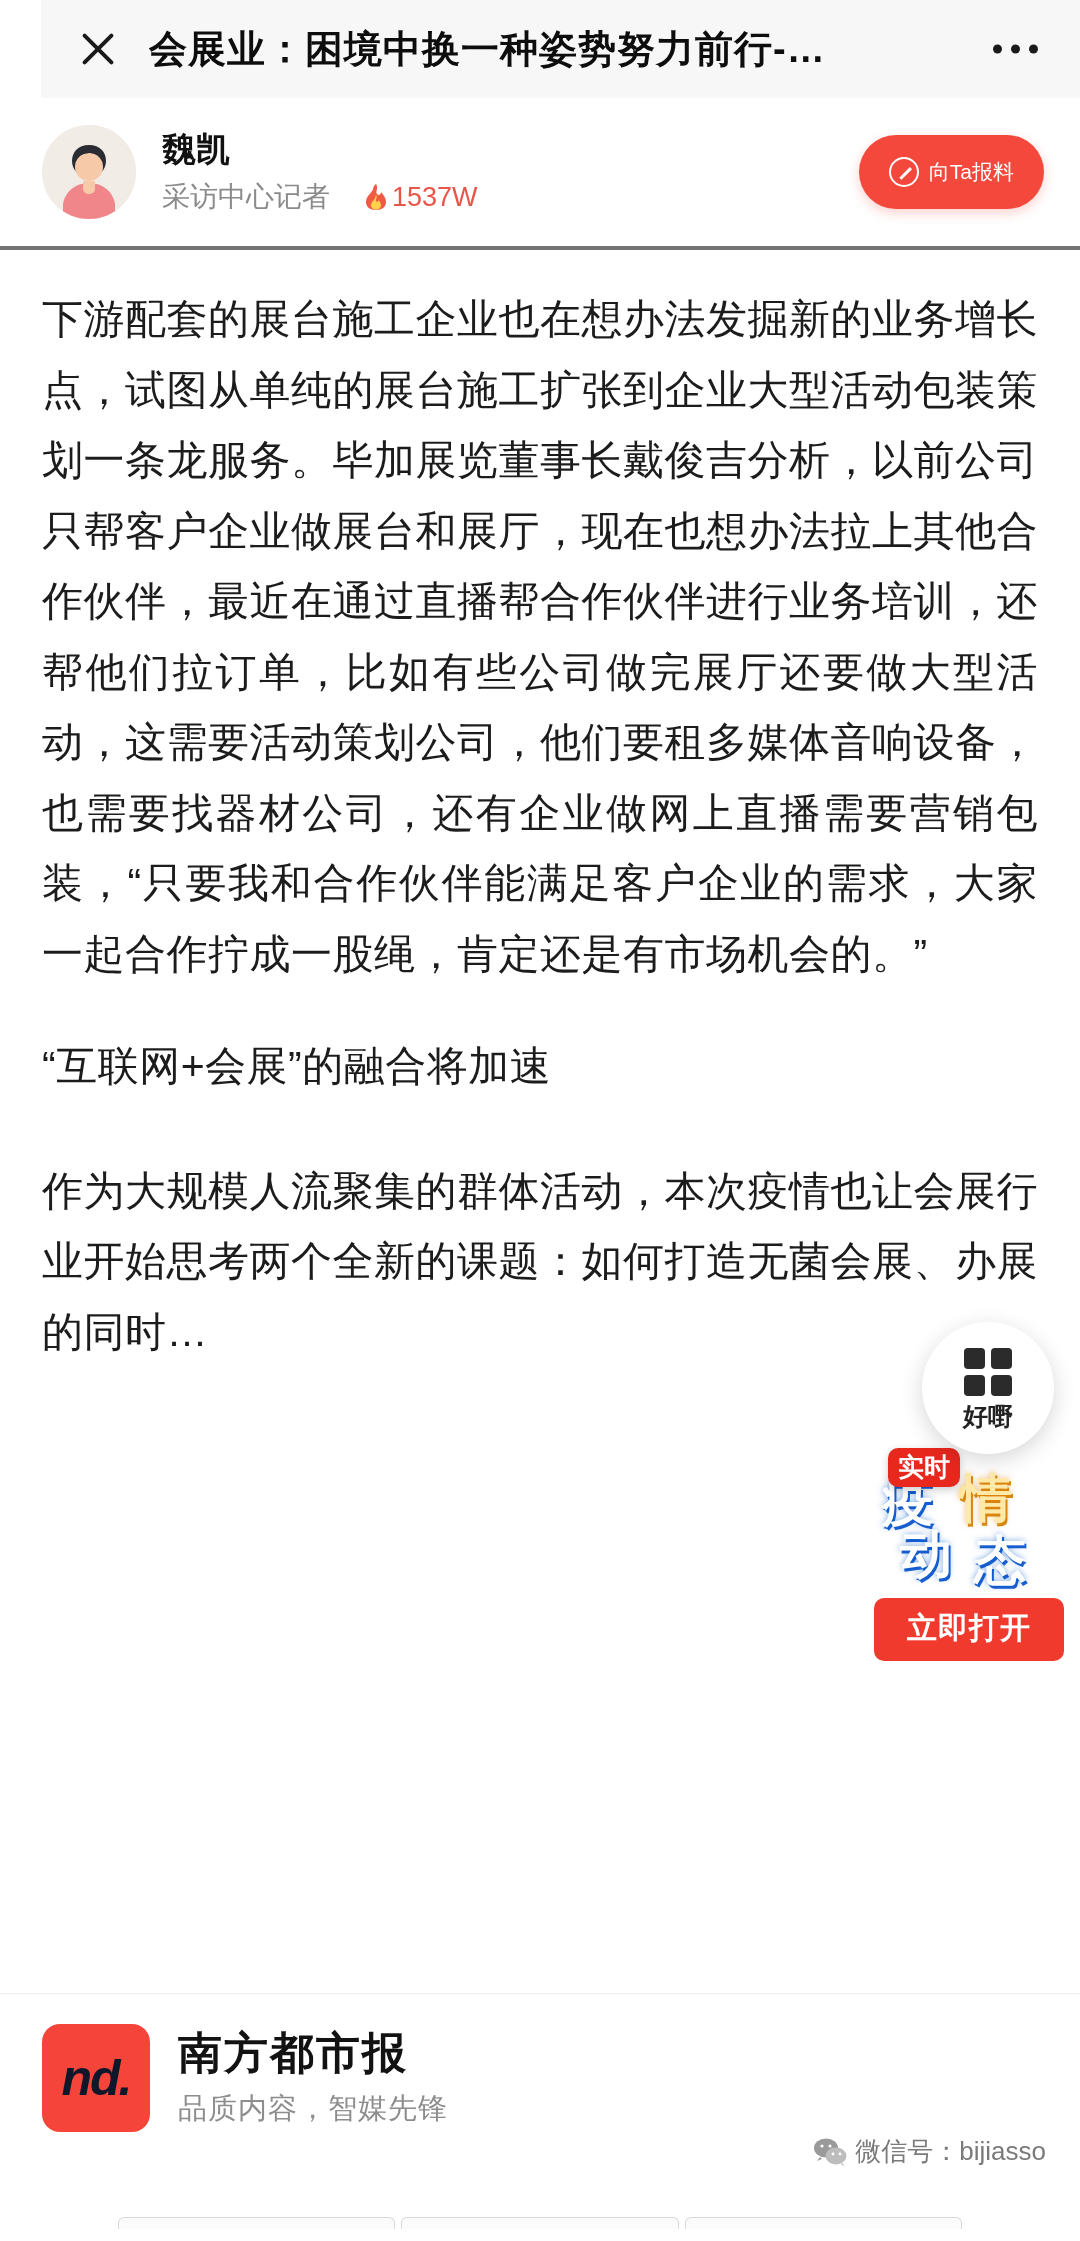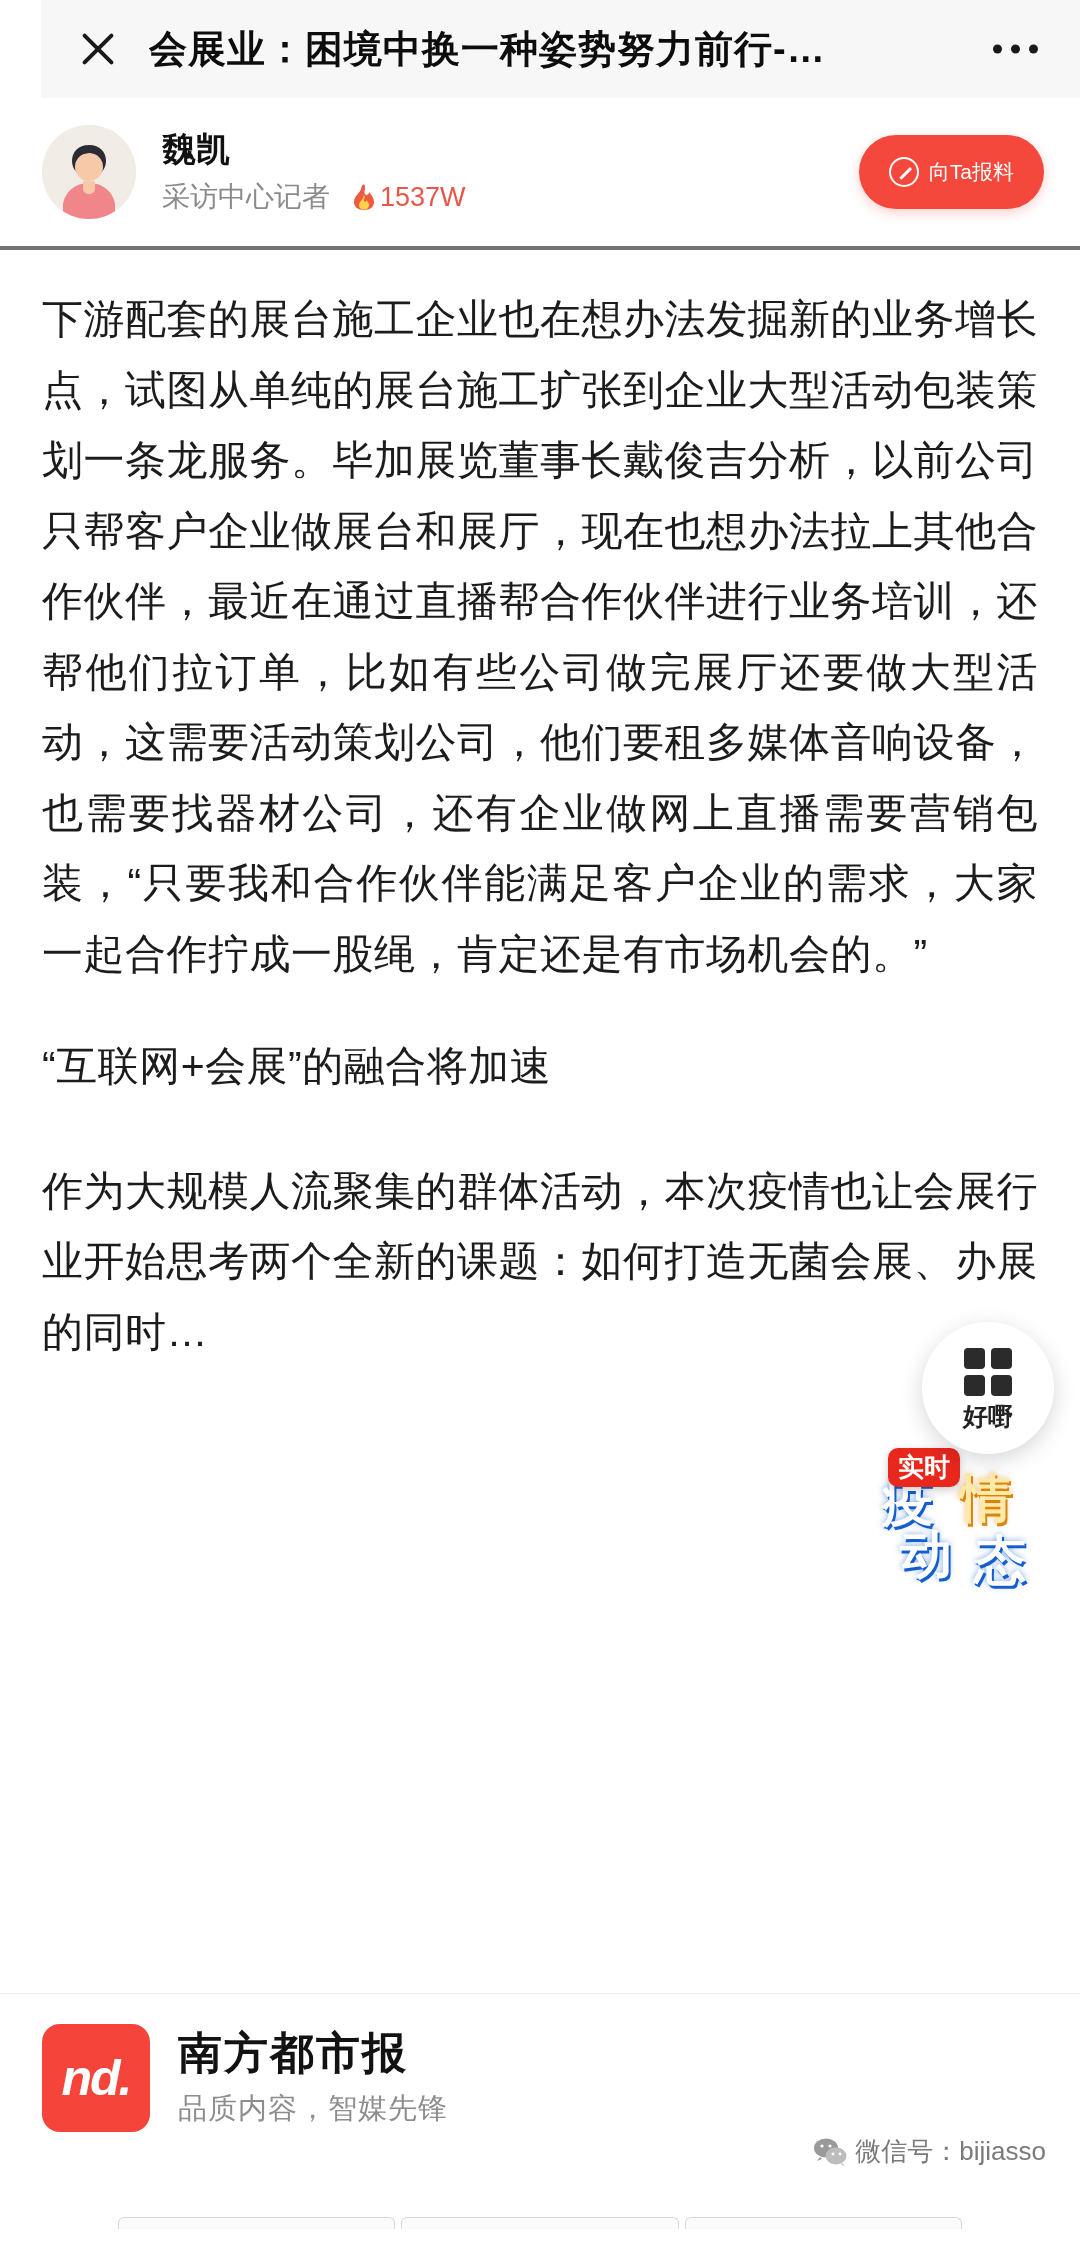--- a/index.html
+++ b/index.html
@@ -91,21 +91,21 @@
     color: #111;
     line-height: 1.25;
     margin-bottom: 8px;
   }
   .author-sub {
     display: flex;
     align-items: center;
     font-size: 28px;
     color: #8b8b8b;
   }
-  .author-role { margin-right: 22px; }
+  .author-role { margin-right: 34px; }
   .hot {
     display: flex;
     align-items: center;
     color: #e8564a;
     font-size: 27px;
   }
   .flame {
     display: inline-block;
     width: 24px; height: 28px;
     margin-right: 4px;
@@ -256,21 +256,21 @@
   }
   .brandrow {
     display: flex;
     align-items: center;
     padding: 30px 42px 0 42px;
   }
   .brandlogo {
     width: 108px; height: 108px;
     border-radius: 18px;
     background: #f5453a;
-    color: #ffffff;
+    color: #0f172a;
     display: flex;
     align-items: center;
     justify-content: center;
     font-size: 50px;
     font-weight: bold;
     font-style: italic;
     flex: 0 0 auto;
     margin-right: 28px;
     letter-spacing: -2px;
   }
@@ -383,20 +383,21 @@
 </div>
 
 <div class="epi-ad">
   <div class="epi-badge">实时</div>
   <div class="epi-art">
     <span class="epi-word w1">疫</span>
     <span class="epi-word w2">情</span>
     <span class="epi-word w3">动</span>
     <span class="epi-word w4">态</span>
   </div>
+  <div class="epi-btn">立即打开</div>
 </div>
 
 <div class="footer">
   <div class="brandrow">
     <div class="brandlogo">nd.</div>
     <div class="brandtext">
       <div class="brandname">南方都市报</div>
       <div class="brandslogan">品质内容，智媒先锋</div>
     </div>
   </div>

